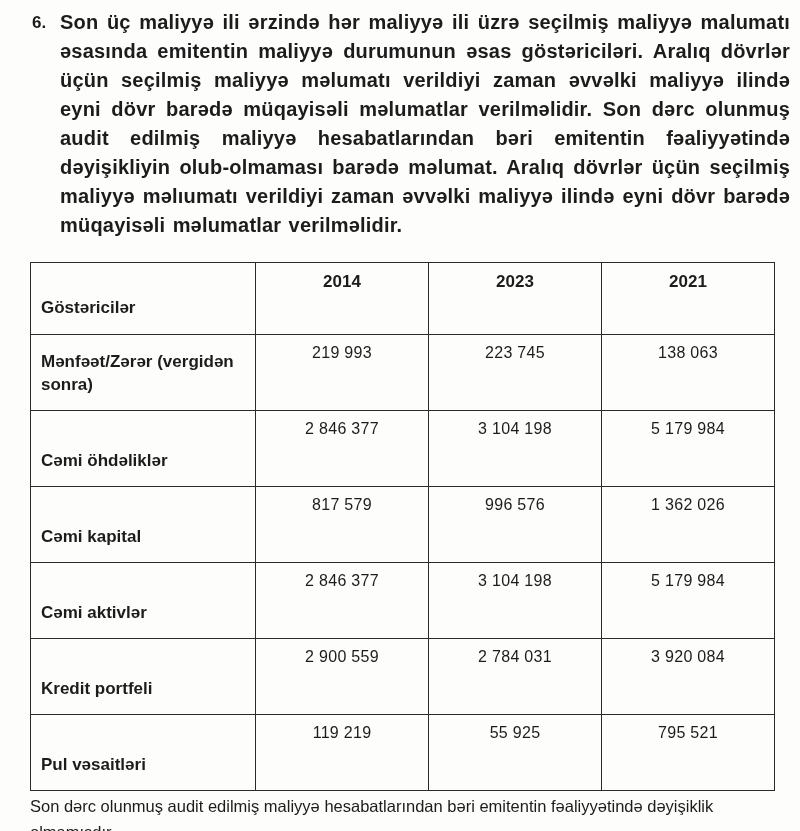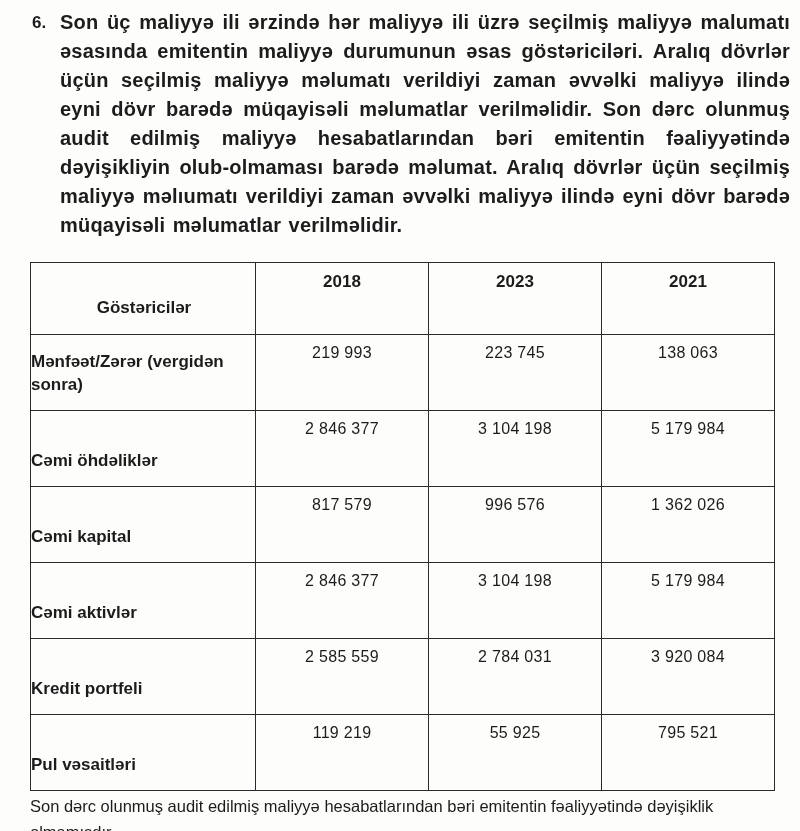--- a/index.html
+++ b/index.html
@@ -57,29 +57,29 @@
   tr.datarow  { height: 76px; }
   th.year {
     vertical-align: top;
     text-align: center;
     padding-top: 9px;
     font-weight: bold;
     font-size: 17px;
   }
   th.gost {
     vertical-align: bottom;
-    text-align: center;
+    text-align: left;
     padding: 0 8px 16px 10px;
     font-weight: bold;
     font-size: 17px;
   }
   td.rlabel {
     vertical-align: bottom;
     text-align: left;
-    padding: 0 14px 14px 0;
+    padding: 0 14px 14px 10px;
     font-weight: bold;
     font-size: 17px;
     line-height: 23px;
   }
   td.val {
     vertical-align: top;
     text-align: center;
     padding-top: 9px;
     font-size: 16px;
     font-weight: normal;
@@ -106,21 +106,21 @@
   <table class="fin">
     <colgroup>
       <col class="c-label">
         <col class="c-y">
         <col class="c-y">
         <col class="c-y">
     </colgroup>
     <tbody>
       <tr class="hdr">
         <th class="gost">Göstəricilər</th>
-        <th class="year">2018</th>
+        <th class="year">2014</th>
         <th class="year">2023</th>
         <th class="year">2021</th>
       </tr>
 
       <tr class="datarow">
         <td class="rlabel">Mənfəət/Zərər (vergidən sonra)</td>
         <td class="val">219 993</td>
         <td class="val">223 745</td>
         <td class="val">138 063</td>
       </tr>
@@ -141,21 +141,21 @@
 
       <tr class="datarow">
         <td class="rlabel">Cəmi aktivlər</td>
         <td class="val">2 846 377</td>
         <td class="val">3 104 198</td>
         <td class="val">5 179 984</td>
       </tr>
 
       <tr class="datarow">
         <td class="rlabel">Kredit portfeli</td>
-        <td class="val">2 585 559</td>
+        <td class="val">2 900 559</td>
         <td class="val">2 784 031</td>
         <td class="val">3 920 084</td>
       </tr>
 
       <tr class="datarow">
         <td class="rlabel">Pul vəsaitləri</td>
         <td class="val">119 219</td>
         <td class="val">55 925</td>
         <td class="val">795 521</td>
       </tr>

